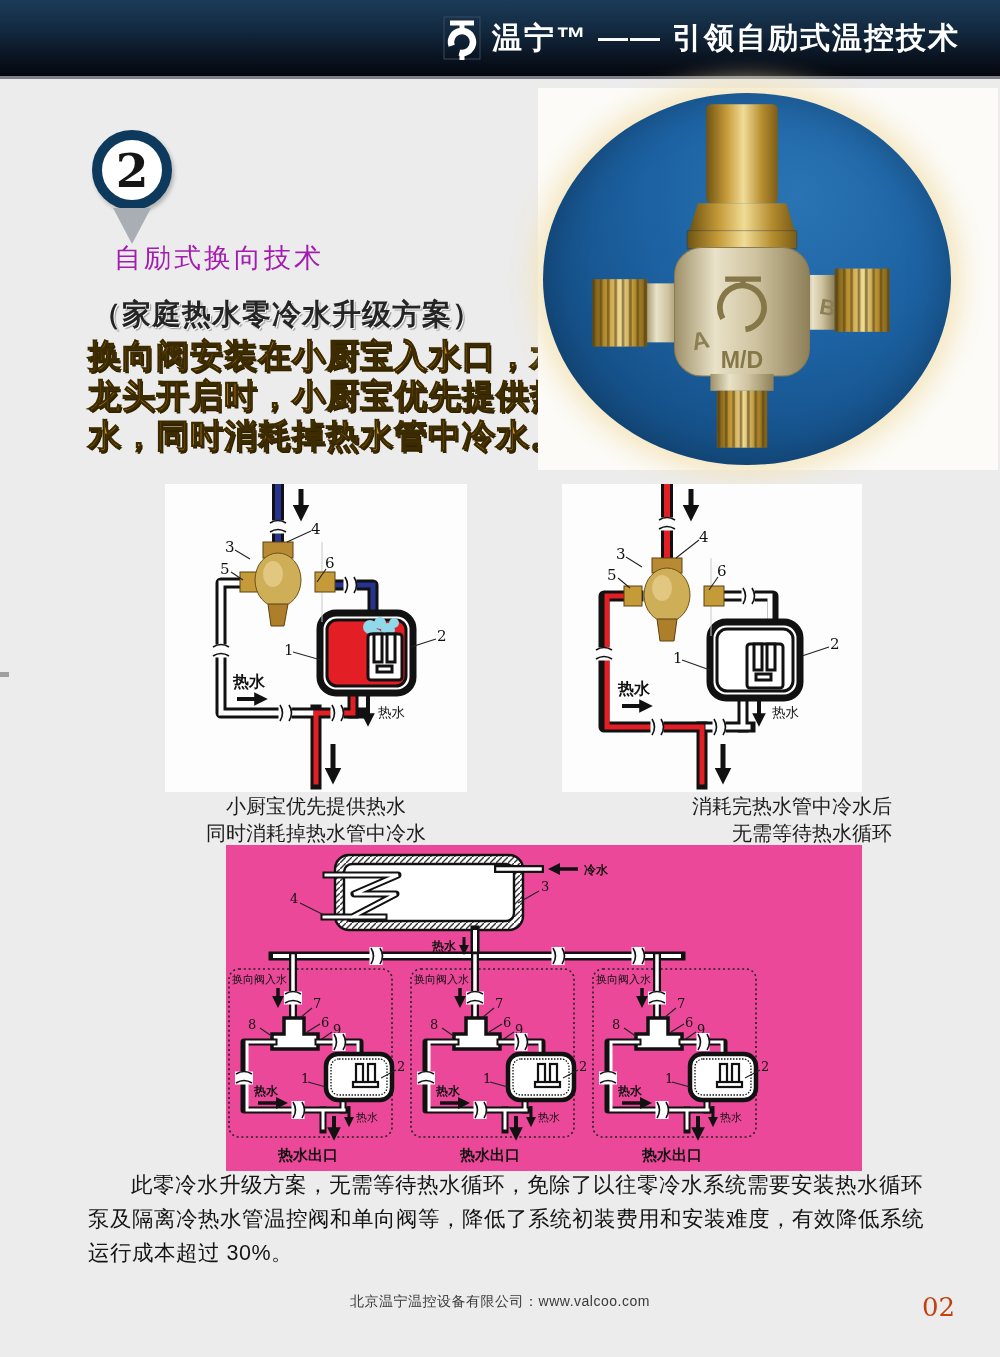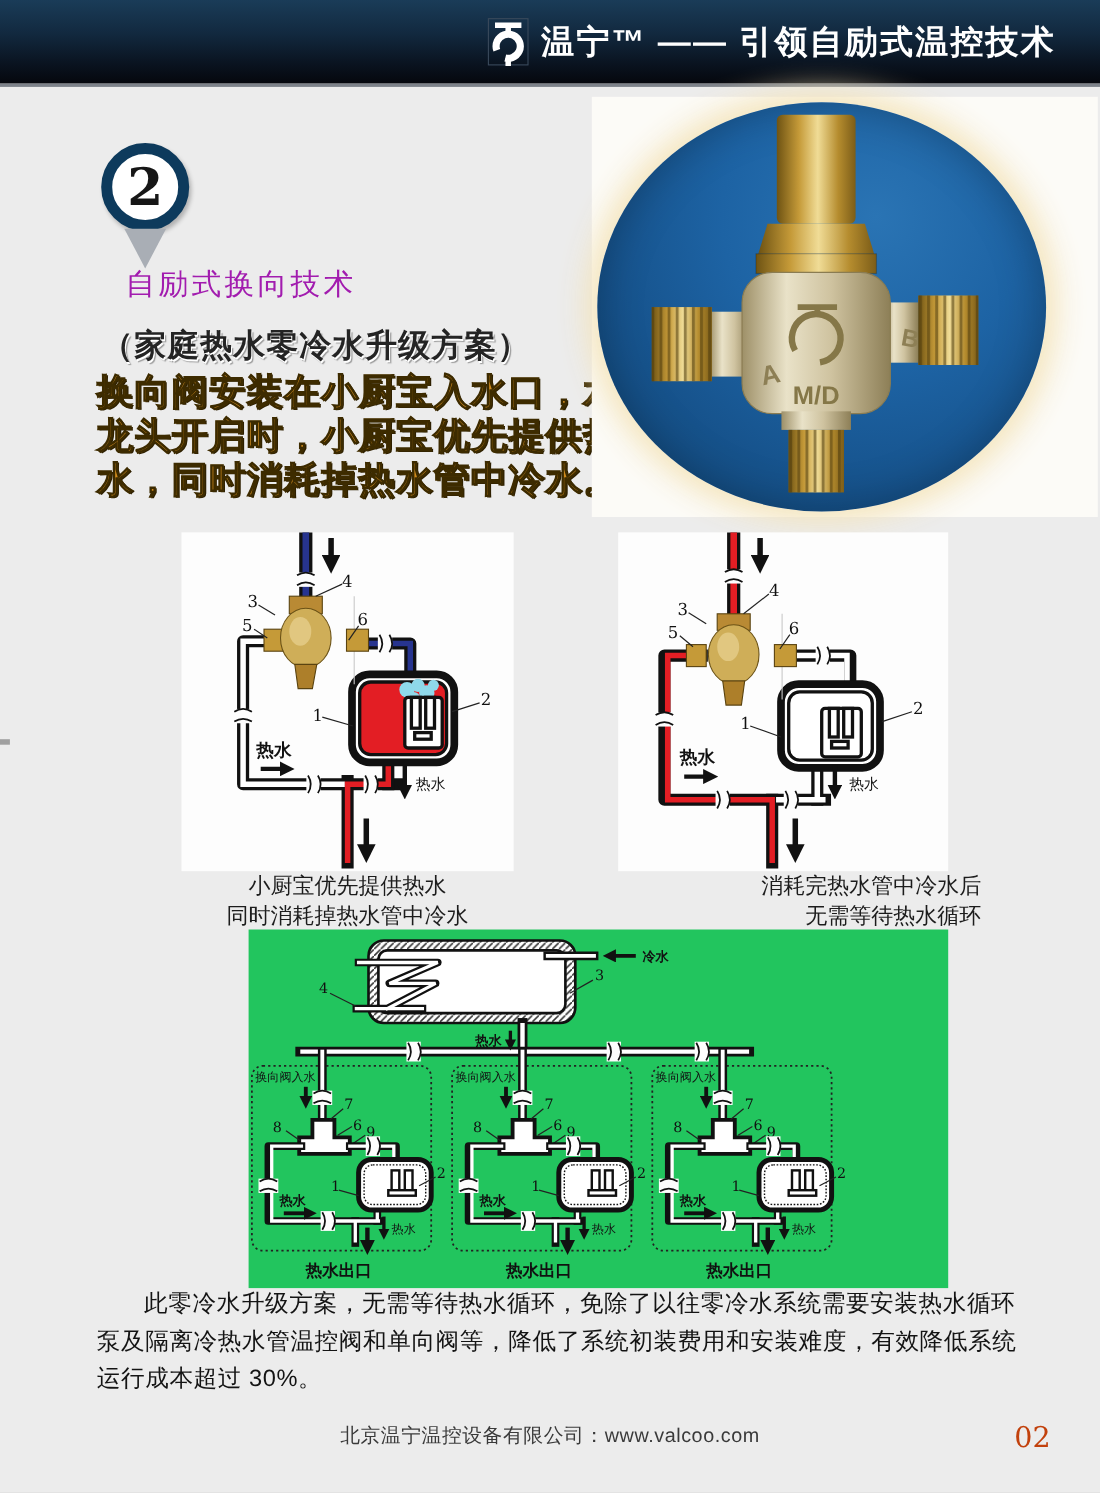--- a/index.html
+++ b/index.html
@@ -30,25 +30,25 @@
   .photo{position:absolute;left:538px;top:88px;width:460px;height:382px;background:#fcfbf7;}
   .photo-oval{position:absolute;left:5px;top:5px;width:408px;height:372px;border-radius:50%;
       background:radial-gradient(circle at 62% 28%,#2a74b4 0%,#1d63a4 38%,#16528b 68%,#104573 100%);
       box-shadow:0 0 26px 10px rgba(243,228,186,.95), inset 0 0 40px rgba(0,0,0,.25);}
   .valve-svg{position:absolute;left:46px;top:10px;}
   
   .panelL{position:absolute;left:165px;top:484px;width:302px;height:308px;background:#fdfdfd;}
   .panelR{position:absolute;left:562px;top:484px;width:300px;height:308px;background:#fdfdfd;}
   .capL{position:absolute;left:160px;top:793px;width:312px;text-align:center;font-size:20px;line-height:27px;color:#1c1c1c;}
   .capR{position:absolute;left:562px;top:793px;width:330px;text-align:right;font-size:20px;line-height:27px;color:#1c1c1c;}
-  .panelS{position:absolute;left:226px;top:845px;width:636px;height:326px;background:#22c55e;}
+  .panelS{position:absolute;left:226px;top:845px;width:636px;height:326px;background:#ec4899;}
   
   .conclusion{position:absolute;left:88px;top:1168px;width:836px;font-size:21.5px;line-height:34px;
               color:#141414;text-indent:2em;letter-spacing:.5px;}
-  .company{position:absolute;left:0;top:1293px;width:1000px;text-align:center;font-size:18px;color:#3a3a3a;letter-spacing:.5px;}
+  .company{position:absolute;left:0;top:1293px;width:1000px;text-align:center;font-size:14px;color:#3a3a3a;letter-spacing:.5px;}
   .pagenum{position:absolute;left:922px;top:1292px;font-family:"DejaVu Serif",serif;font-size:26px;color:#c2410c;}
   .edge-dash{position:absolute;left:0;top:672px;width:9px;height:5px;background:#a0a0a0;}
   
   .case{stroke:#111;fill:none;stroke-linejoin:round;stroke-linecap:square;}
   .corew{stroke:#fff;fill:none;stroke-linecap:square;}
   .corer{stroke:#e31e24;fill:none;stroke-linecap:square;}
   .coreb{stroke:#27348f;fill:none;stroke-linecap:square;}
   .arrow{stroke:#111;fill:none;}
   .ldr{stroke:#222;stroke-width:1.1;fill:none;}
   .brkp{stroke:#111;stroke-width:1.6;fill:none;}

